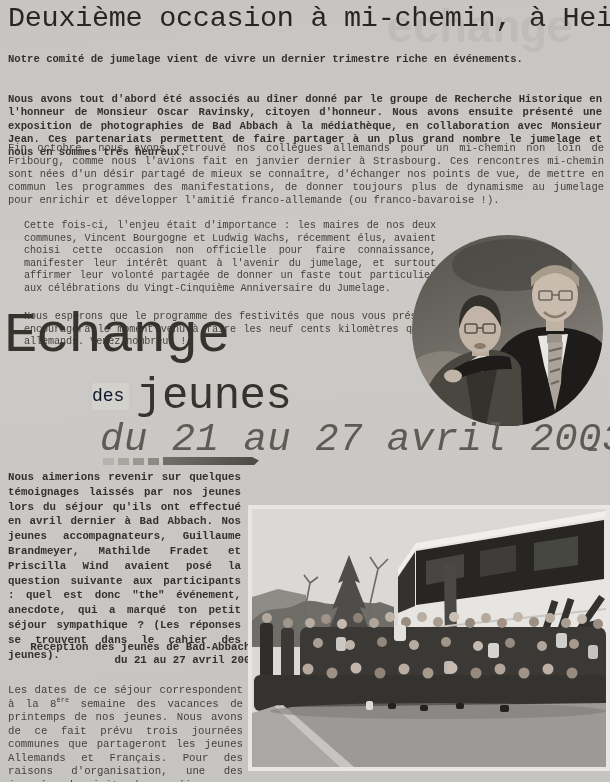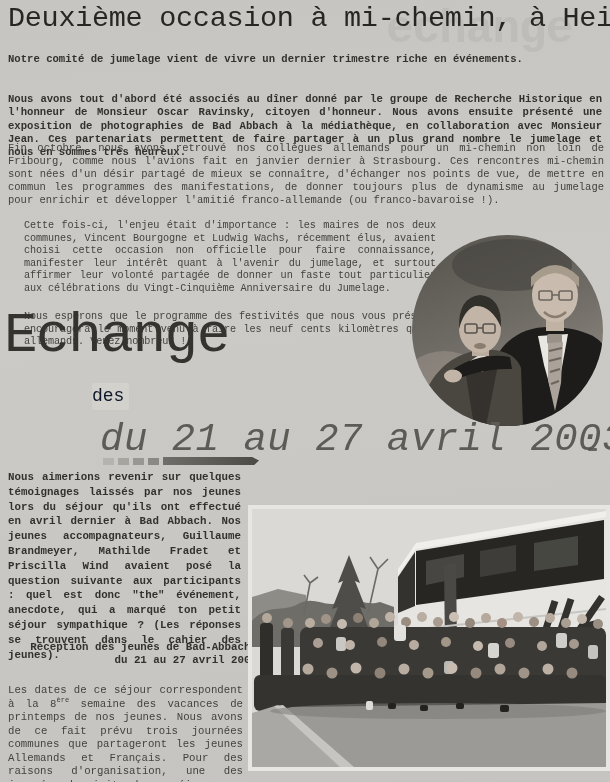--- a/index.html
+++ b/index.html
@@ -119,20 +119,21 @@
       <ellipse cx="68" cy="111" rx="6" ry="3" fill="#8a7d6e"></ellipse>
 
       <path d="M98,122 C78,118 58,124 43,133 C36,137 34,142 38,147 C55,139 77,133 100,134 Z" fill="#1d1c1a"></path>
       <ellipse cx="41" cy="141" rx="9" ry="6.5" fill="#c2b5a7"></ellipse>
     </g>
   </svg>
 
   <div class="h2block">
     <div class="echange">Echange</div>
     <div class="des-box">des</div>
+    <div class="jeunes">jeunes</div>
     <div class="date-line">du 21 au 27 avril 2003</div>
     <div class="dashes">
       <span class="dash d1"></span>
       <span class="dash d2"></span>
       <span class="dash d3"></span>
       <span class="dash d4"></span>
       <span class="dash-bar"></span>
     </div>
   </div>
 

